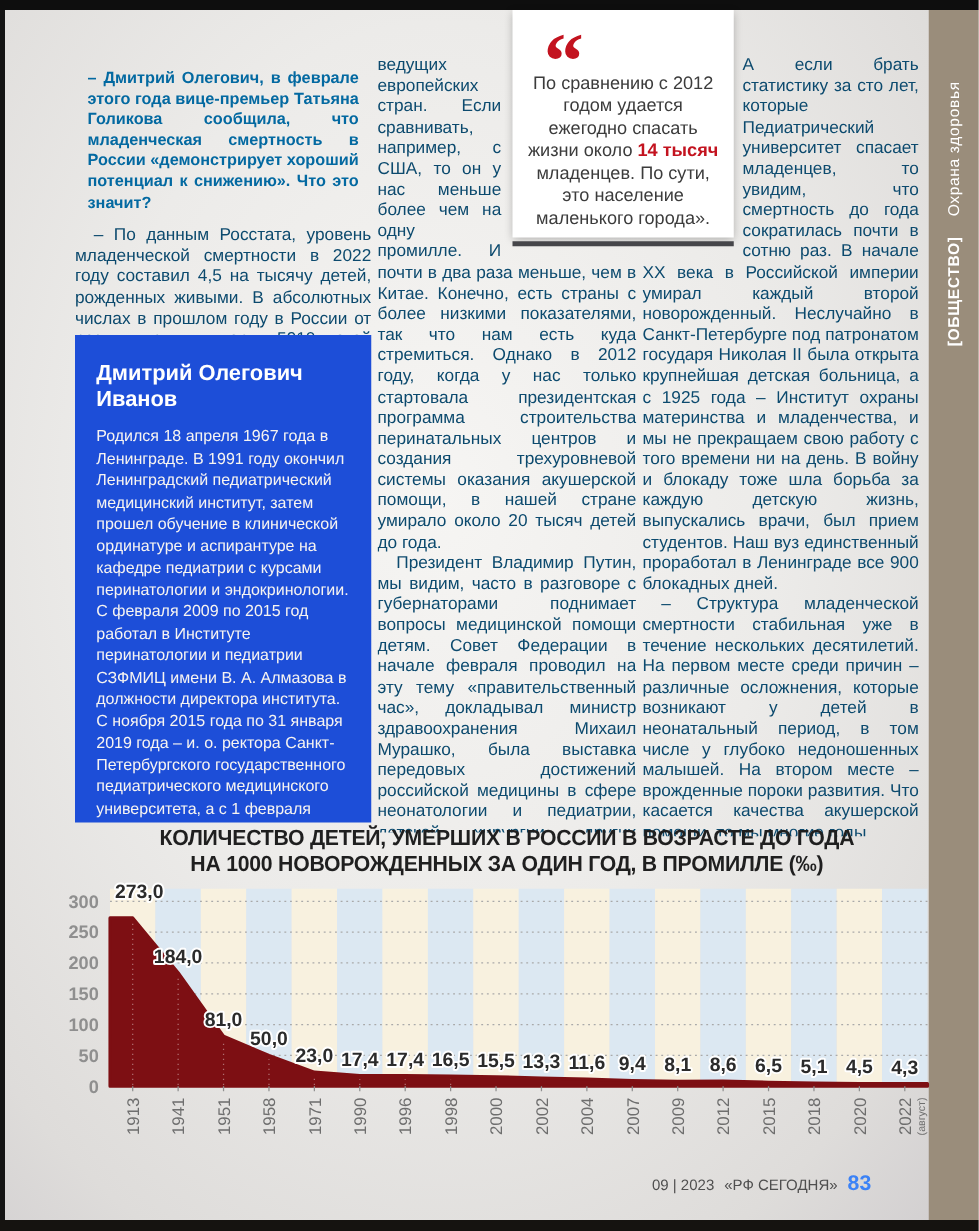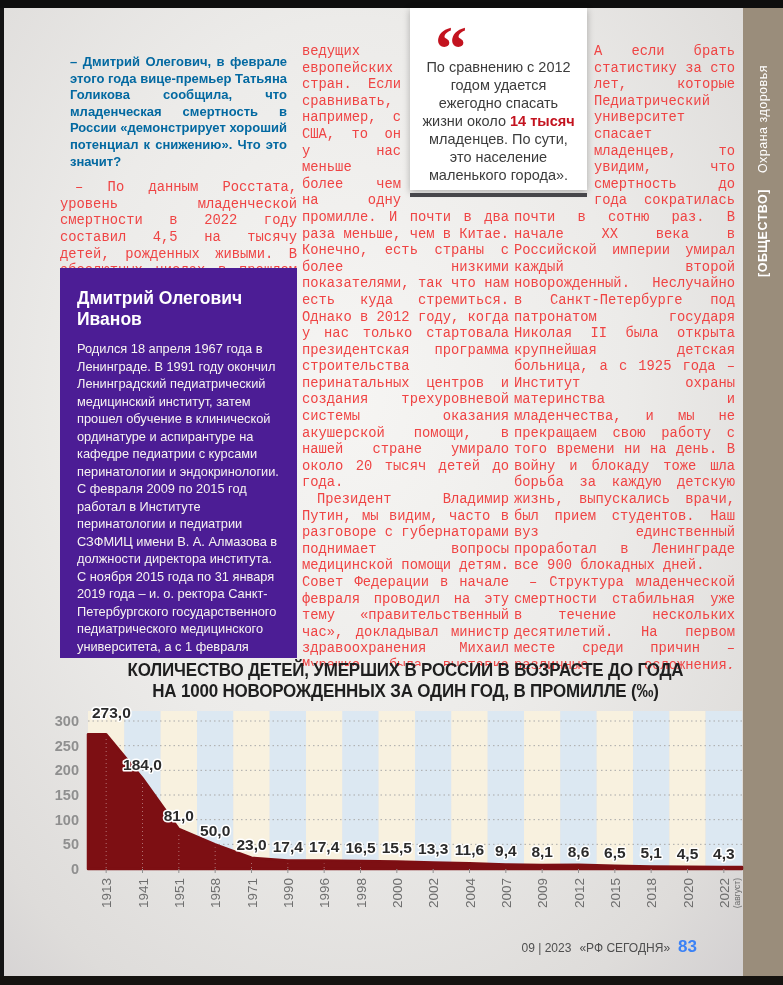--- a/index.html
+++ b/index.html
@@ -17,27 +17,27 @@
   .side-label-wrap{position:absolute;top:28px;left:0;width:100%;height:270px;
     display:flex;align-items:center;justify-content:center;}
   .side-label{writing-mode:vertical-rl;transform:rotate(180deg);
     color:#ffffff;font-size:12.5px;letter-spacing:0.5px;white-space:nowrap;}
   .side-label .soc{font-weight:bold;}
   .side-label .gap{display:inline-block;height:16px;}
   
   .col{position:absolute;overflow:hidden;}
   .q{font-family:"Liberation Sans",sans-serif;font-weight:bold;font-size:13px;
      line-height:16.6px;color:#0369a1;text-align:justify;margin:10px;}
-  .a{font-family:Liberation Mono, monospace;font-size:13.8px;line-height:16.6px;
-     color:#ef4444;text-align:justify;margin:0;}
+  .a{font-family:Liberation Sans, sans-serif;font-size:13.8px;line-height:16.6px;
+     color:#0c4a6e;text-align:justify;margin:0;}
   .indent{text-indent:15px;}
   .spacer-r{float:right;width:108px;height:158px;}
   .spacer-l{float:left;width:80px;height:152px;}
   
-  .bio-box{left:60px;top:268px;width:237px;height:390px;background:#4c1d95;
+  .bio-box{left:60px;top:268px;width:237px;height:390px;background:#1d4ed8;
     box-sizing:border-box;padding:20px 17px 14px 17px;overflow:hidden;}
   .bio-name{font-weight:bold;font-size:17.5px;line-height:21px;color:#ffffff;margin:0;}
   .bio-text{font-size:12.8px;line-height:17.5px;color:#f7f4f1;margin:10px 0 0 0;}
   
   .quote-box{left:410px;top:8px;width:177px;height:182px;background:#ffffff;
     box-shadow:0 2px 7px rgba(0,0,0,0.28);box-sizing:border-box;
     padding:4px 9px 6px 9px;text-align:center;}
   .quote-mark{display:block;text-align:left;padding-left:16px;height:44px;
     font-family:"Liberation Serif",serif;font-weight:bold;font-size:64px;
     line-height:74px;color:#c3131f;}

